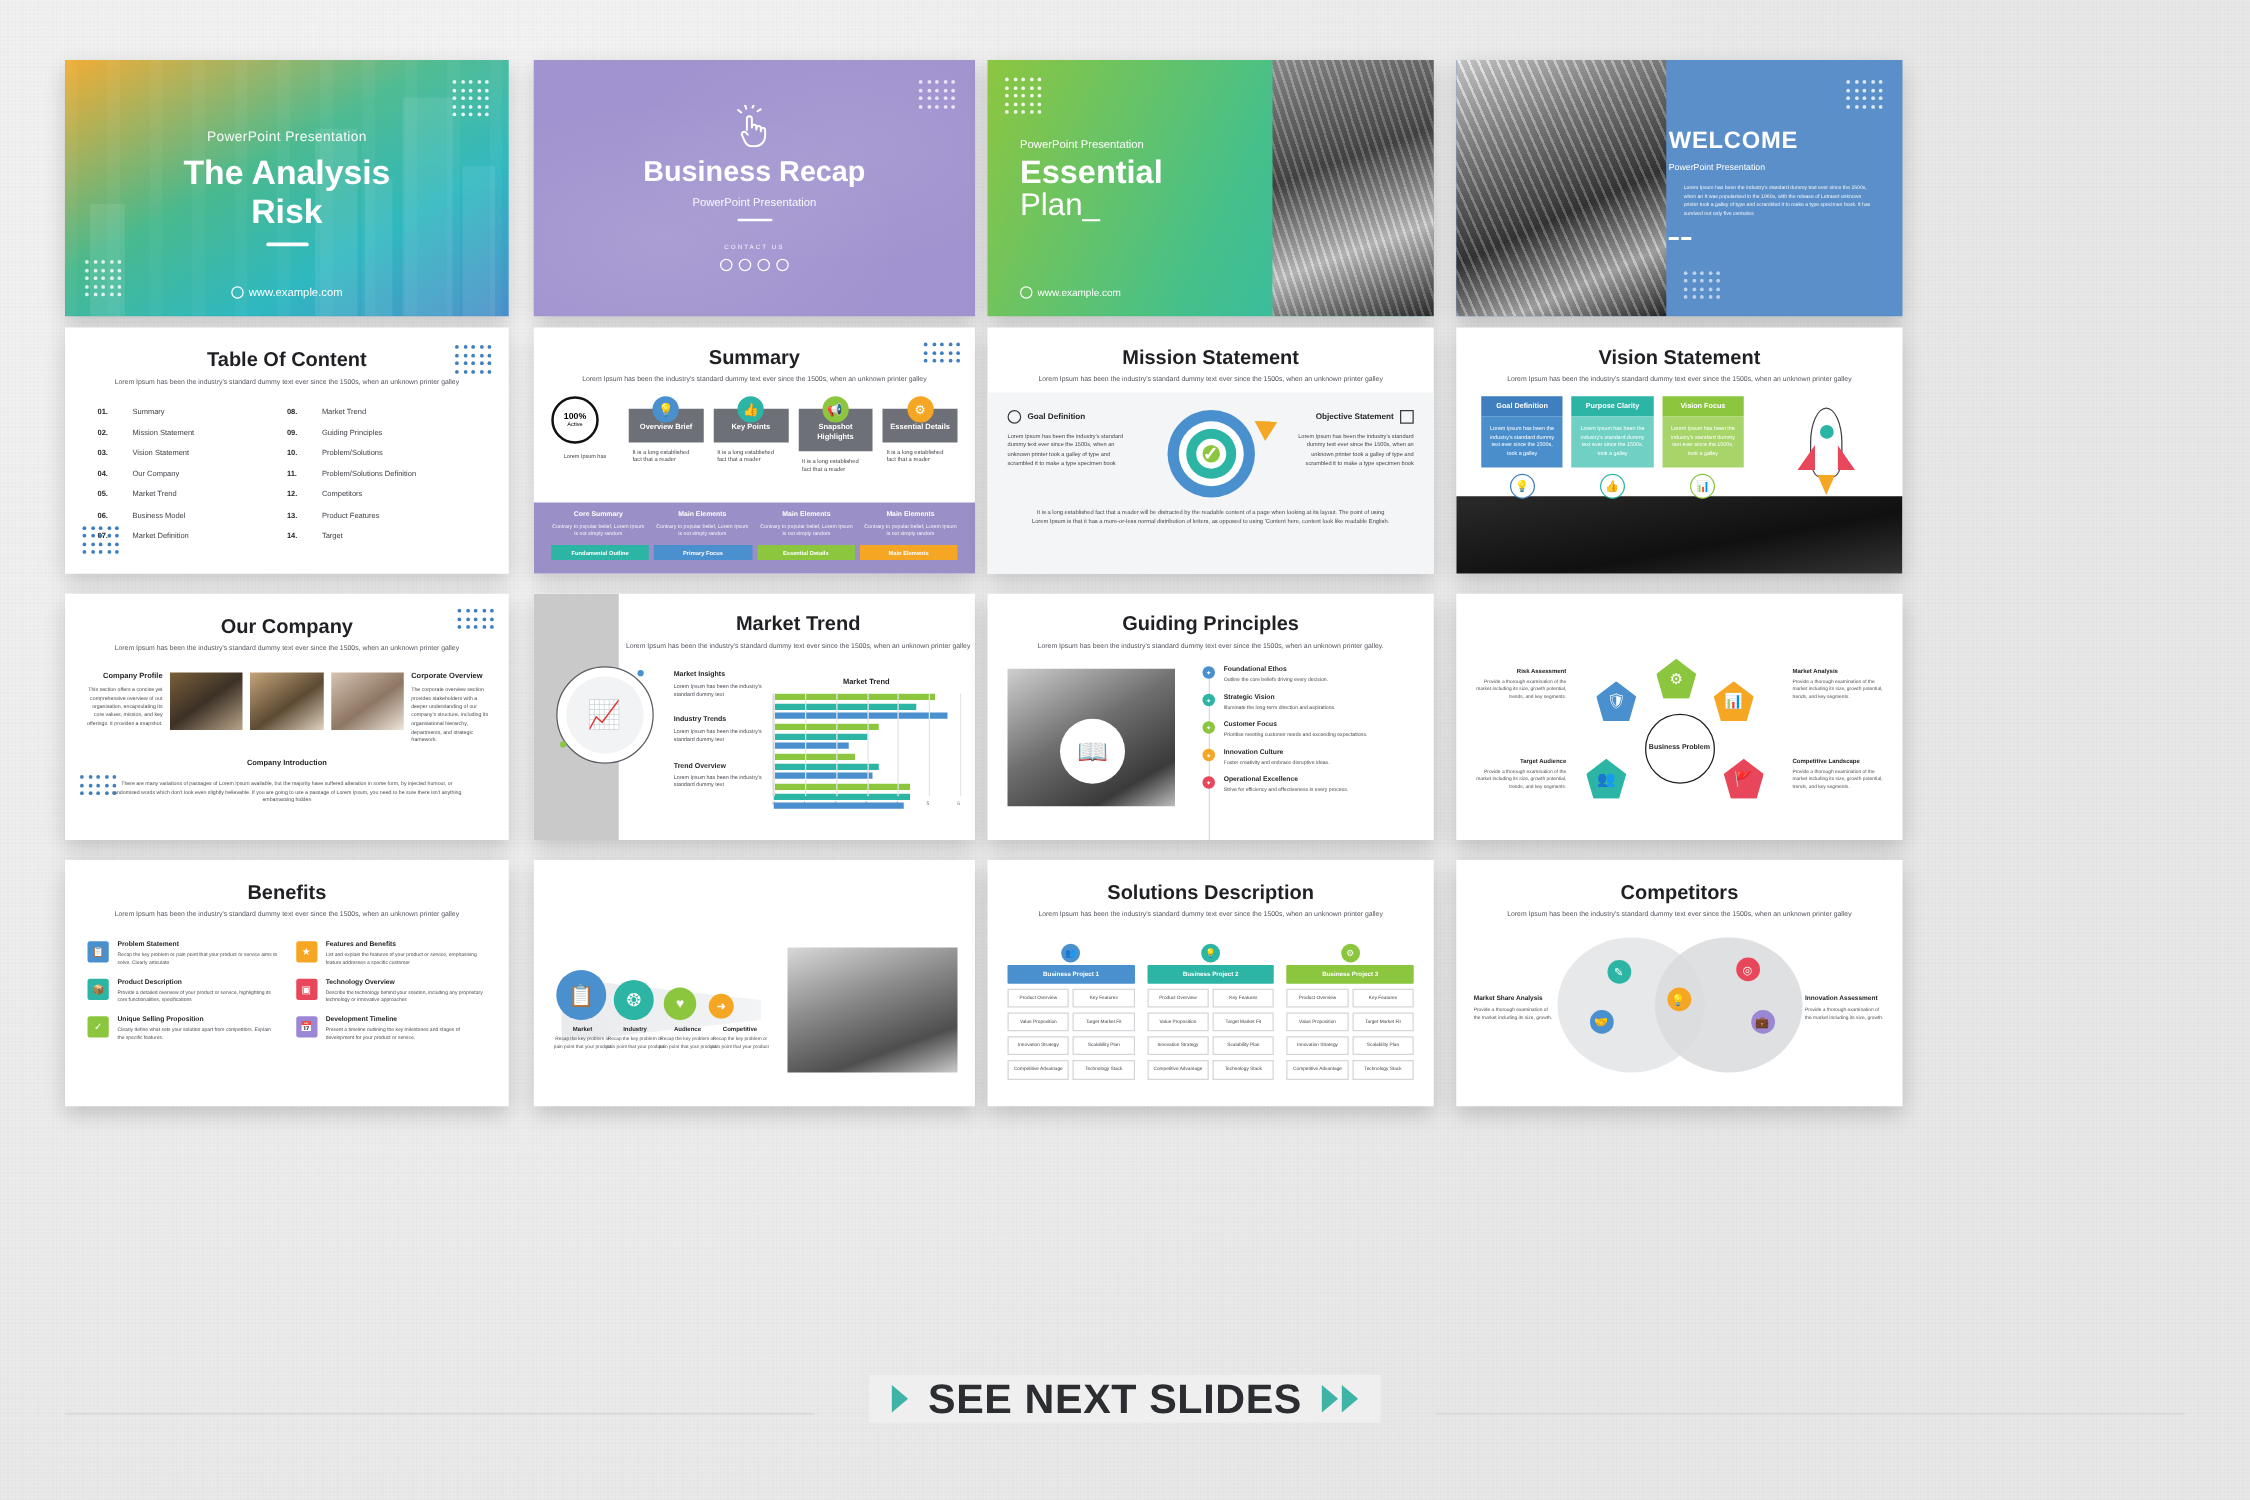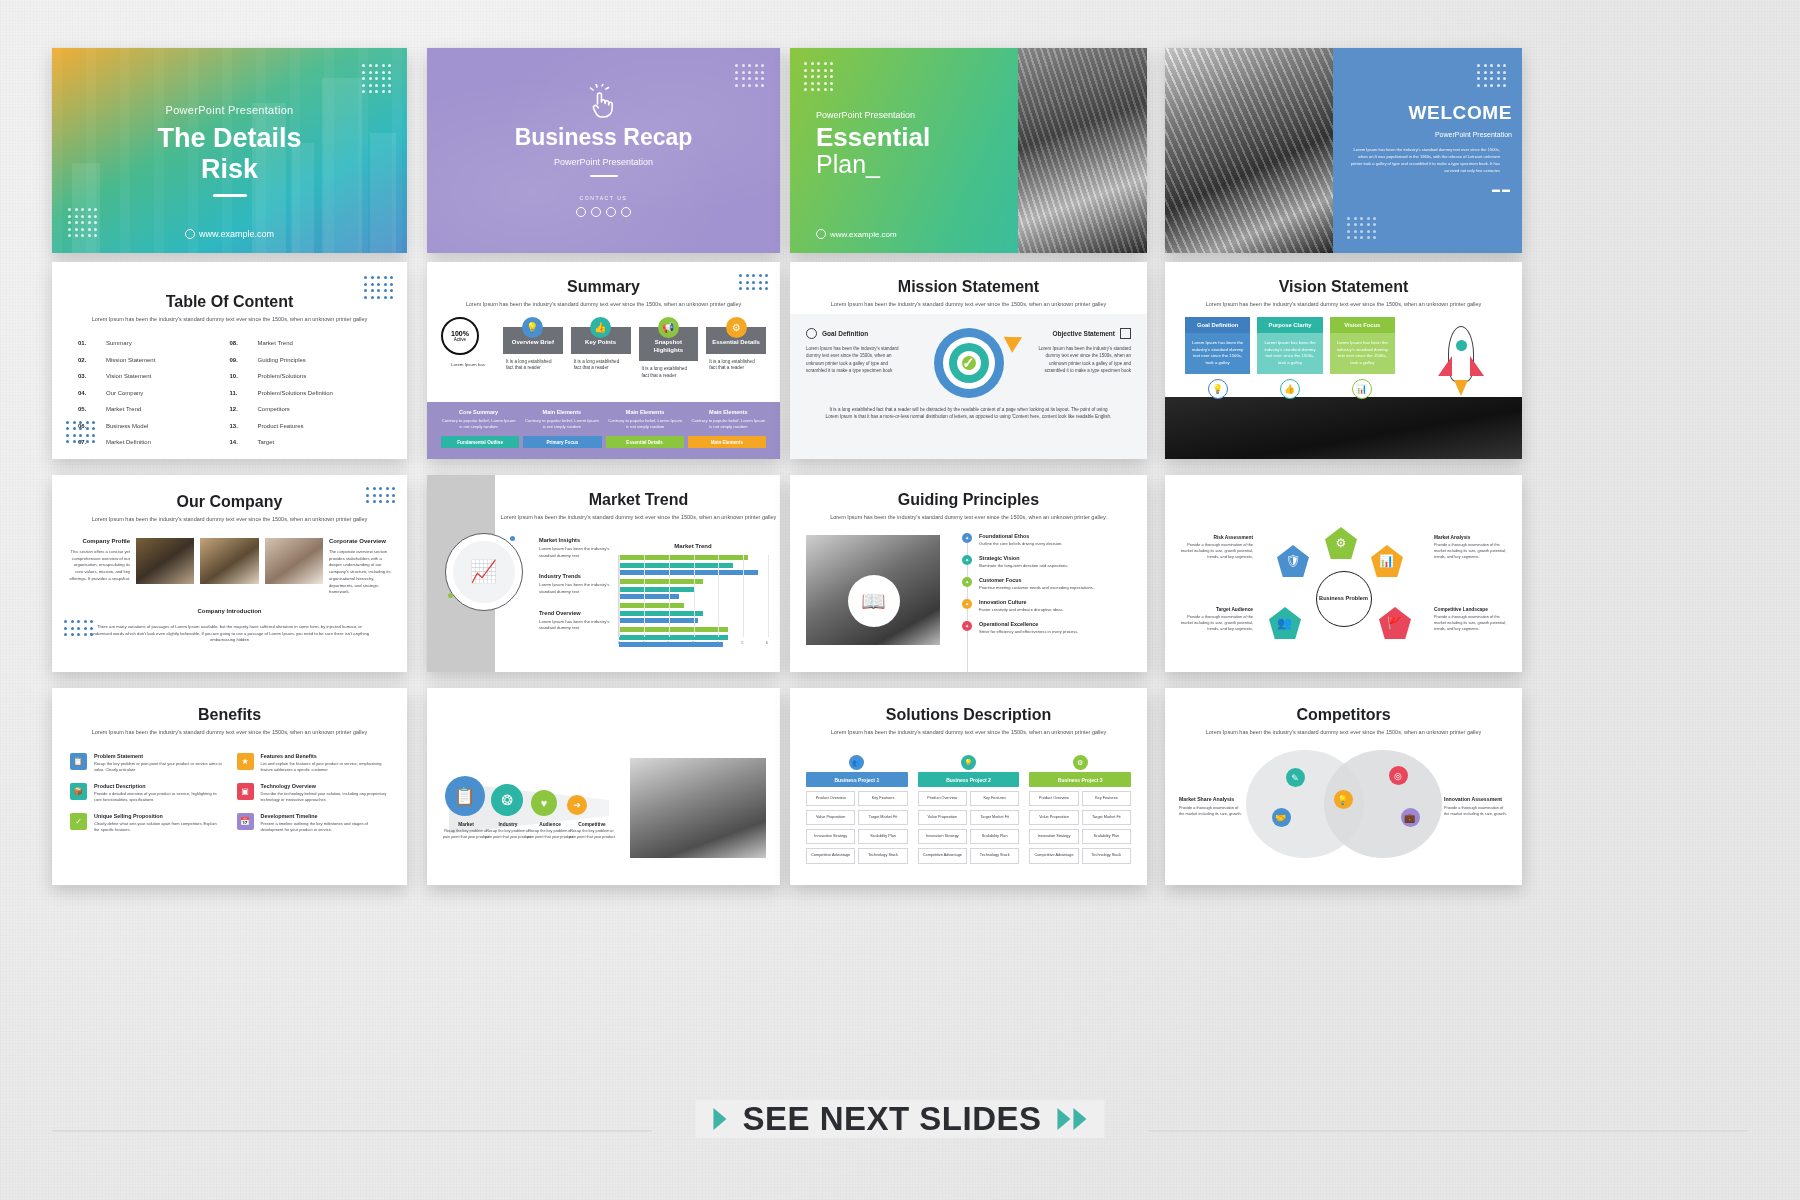--- a/index.html
+++ b/index.html
@@ -282,21 +282,21 @@
         <i style="background:rgba(255,255,255,.8)"></i>
       <i style="background:rgba(255,255,255,.8)"></i>
         <i style="background:rgba(255,255,255,.8)"></i>
         <i style="background:rgba(255,255,255,.8)"></i>
         <i style="background:rgba(255,255,255,.8)"></i>
         <i style="background:rgba(255,255,255,.8)"></i>
     </div>
     <div class="txt">
       <div class="kicker">PowerPoint Presentation</div>
       <div class="bigtitle">
-        <span>The Details</span><br>
+        <span>The Analysis</span><br>
         <span>Risk</span>
       </div>
       <div class="rule"></div>
     </div>
     <div class="weburl">
       <span class="globe"></span>
       <span>www.example.com</span>
     </div>
   </div>
 
@@ -429,21 +429,21 @@
         <i style="background:rgba(255,255,255,.6)"></i>
         <i style="background:rgba(255,255,255,.6)"></i>
         <i style="background:rgba(255,255,255,.6)"></i>
         <i style="background:rgba(255,255,255,.6)"></i>
       <i style="background:rgba(255,255,255,.6)"></i>
         <i style="background:rgba(255,255,255,.6)"></i>
         <i style="background:rgba(255,255,255,.6)"></i>
         <i style="background:rgba(255,255,255,.6)"></i>
         <i style="background:rgba(255,255,255,.6)"></i>
     </div>
-    <div style="position:absolute;left:170px;right:10px;top:54px;text-align:right;color:#fff;">
+    <div style="position:absolute;left:170px;right:10px;top:54px;text-align:left;color:#fff;">
       <div style="font-size:19px;font-weight:bold;letter-spacing:.6px;">WELCOME</div>
       <div style="font-size:7px;margin-top:7px;">PowerPoint Presentation</div>
       <div style="font-size:4.1px;line-height:1.7;margin-top:9px;padding:0 12px;opacity:.92;">Lorem Ipsum has been the industry's standard dummy text ever since the 1500s, when an It was popularised in the 1960s, with the release of Letraset unknown printer took a galley of type and scrambled it to make a type specimen book. It has survived not only five centuries</div>
       <div style="margin-top:10px;font-size:8px;letter-spacing:2px;">▬▬</div>
     </div>
   </div>
 
   <div class="slide" style="left:52px;top:262px;width:355px;height:197px;">
     <div class="dots" style="right:14px;top:14px;">
       <i style="background:#3f7fbf"></i>
@@ -482,21 +482,21 @@
         <i style="background:#3f7fbf"></i>
         <i style="background:#3f7fbf"></i>
         <i style="background:#3f7fbf"></i>
         <i style="background:#3f7fbf"></i>
       <i style="background:#3f7fbf"></i>
         <i style="background:#3f7fbf"></i>
         <i style="background:#3f7fbf"></i>
         <i style="background:#3f7fbf"></i>
         <i style="background:#3f7fbf"></i>
     </div>
-    <div style="padding-top:31px;">
+    <div style="padding-top:18px;">
       <div class="hdr-title">Table Of Content</div>
       <div class="hdr-sub">Lorem Ipsum has been the industry's standard dummy text ever since the 1500s, when an unknown printer galley</div>
     </div>
     <div class="toc-list">
       <div class="toc-col">
         <div class="toc-row">
             <span class="toc-num">01.</span>
             <span>Summary</span>
           </div>
         <div class="toc-row">

